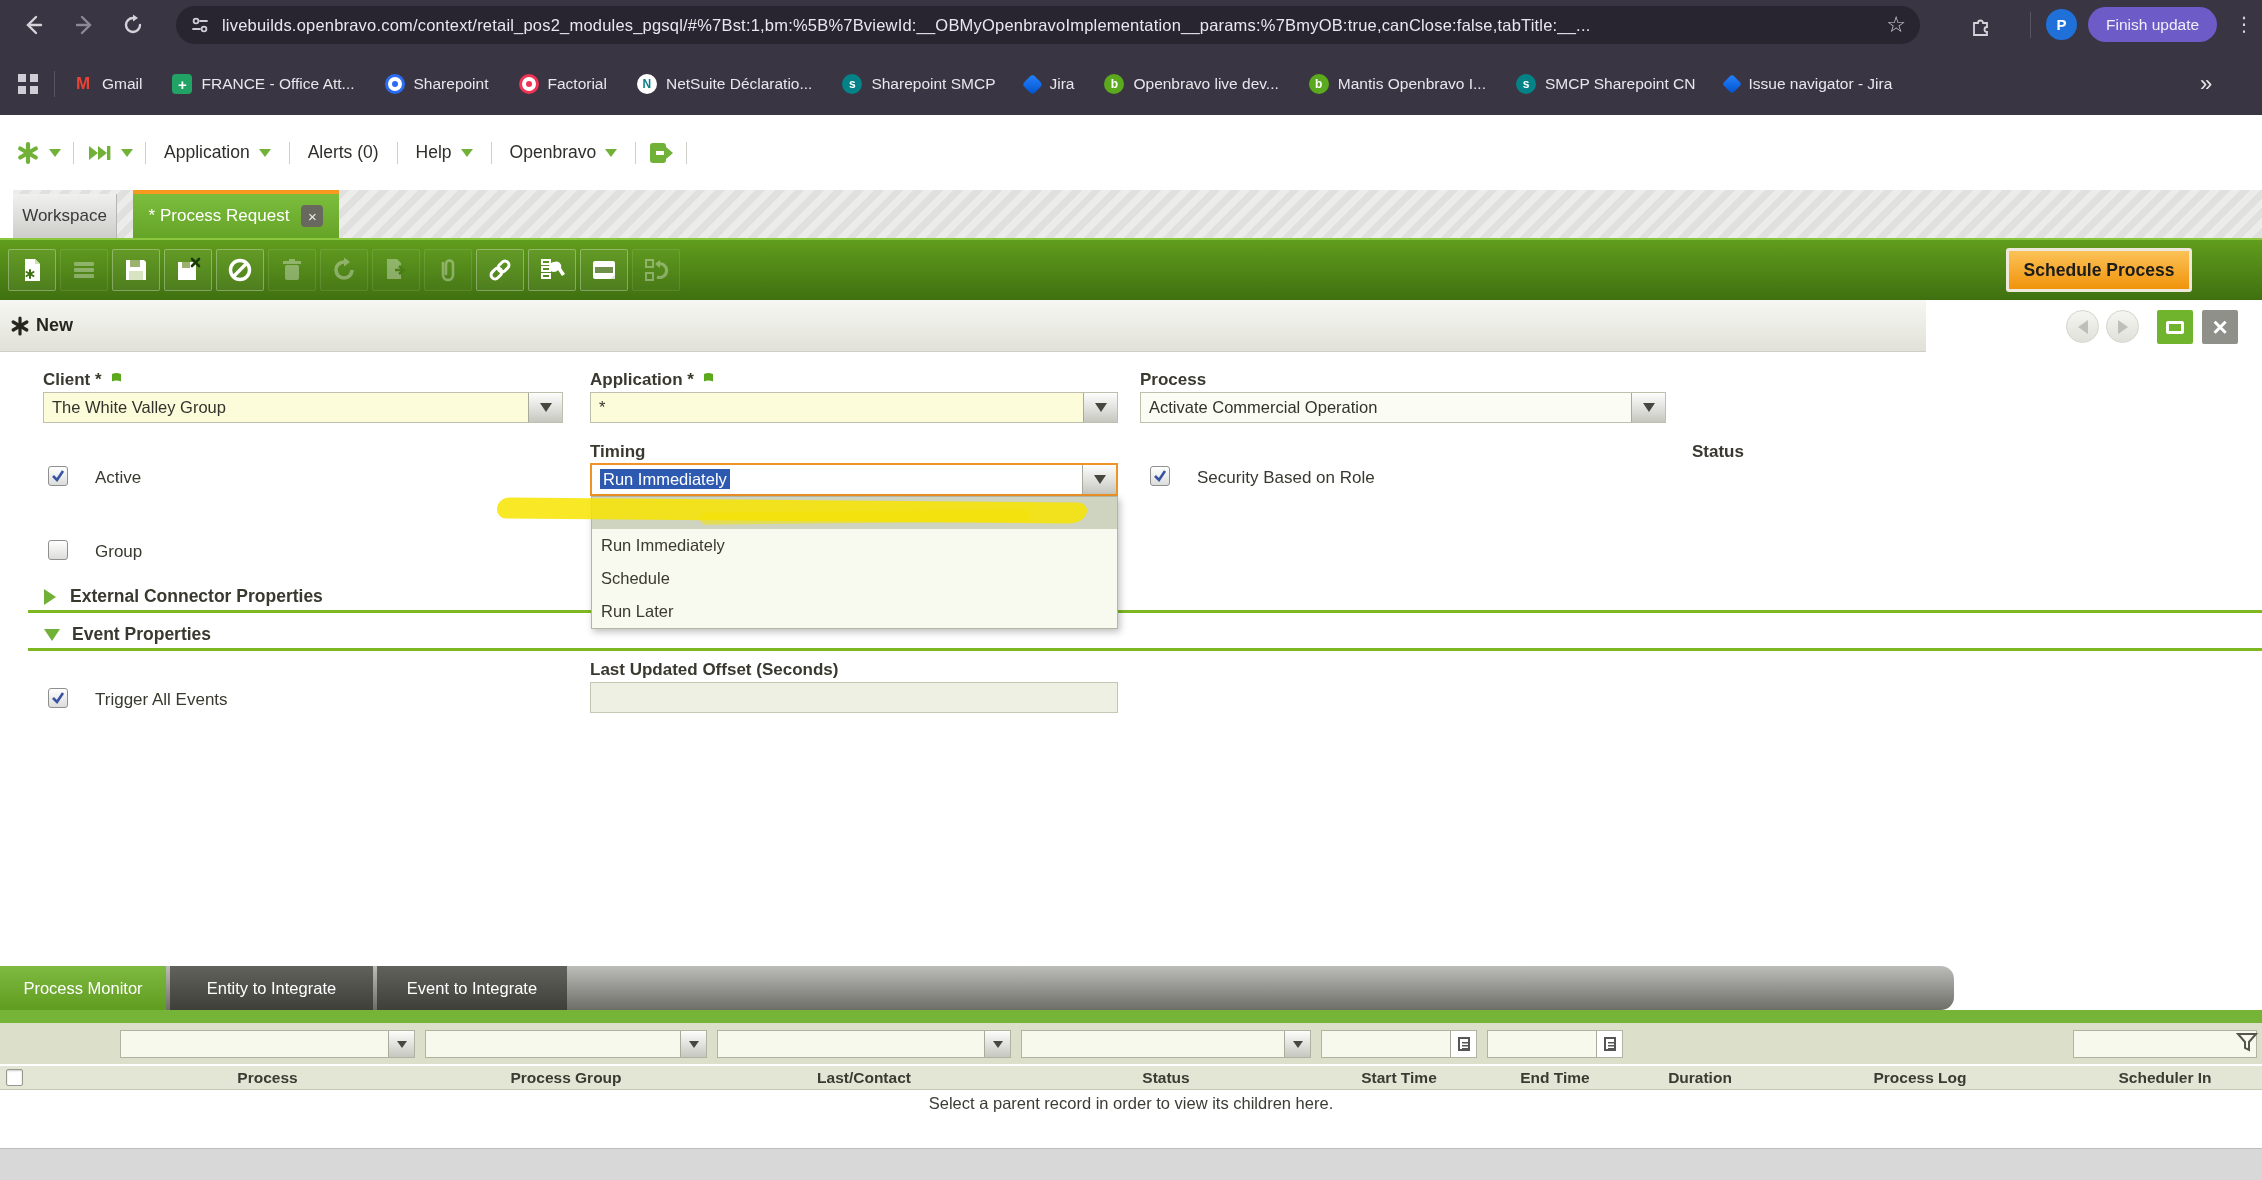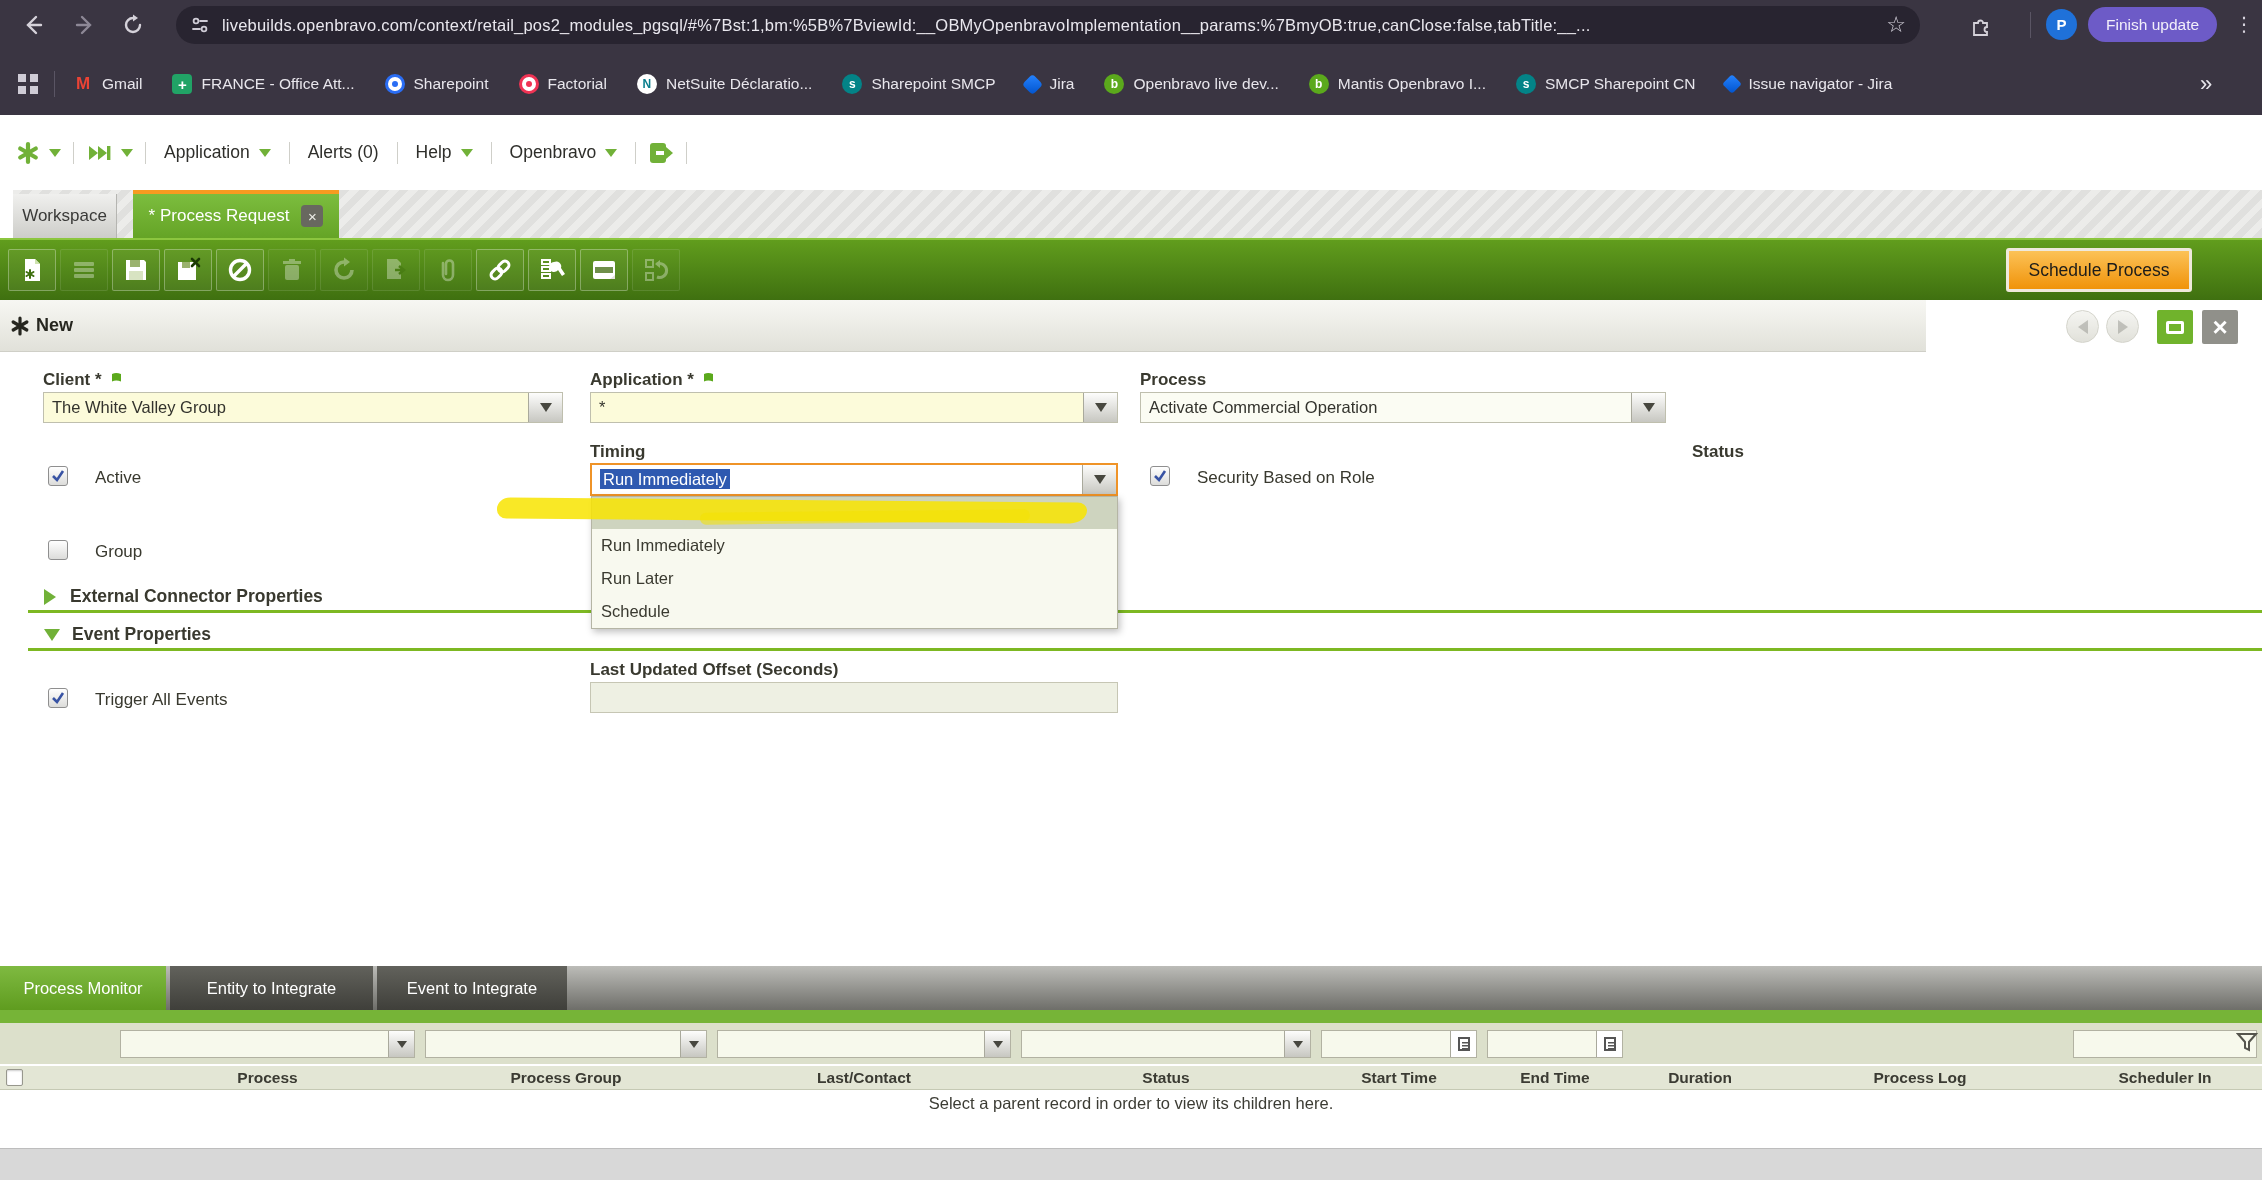--- a/index.html
+++ b/index.html
@@ -94,21 +94,21 @@
   
   #toolbar { left:0; top:238px; width:2262px; height:62px;
     background:linear-gradient(#619d1d,#3f7010); border-top:2px solid #8cc63f; }
   #tools { position:absolute; left:8px; top:9px; display:flex; gap:4px; }
   .tool { width:48px; height:42px; border:1px solid rgba(255,255,255,.30); border-radius:2px;
     background:rgba(255,255,255,.05); display:flex; align-items:center; justify-content:center; }
   .tool.dis { opacity:.35; }
   #schedule-btn { position:absolute; left:2006px; top:8px; width:186px; height:44px;
     border:3px solid #efe9dc; border-radius:3px; background:linear-gradient(#fcc257,#f0930a);
     color:#1c1c1a; font-size:17.5px; display:flex; align-items:center; justify-content:center; }
-  #schedule-btn span { border-bottom:0; }
+  #schedule-btn span { border-bottom:0;font-weight:bold; }
 
   
   #recordbar { left:0; top:300px; width:1926px; height:52px;
     background:linear-gradient(#f7f7f3,#e1e1d9);
     border-bottom:1px solid #cfcfc7; }
   #rec-title { position:absolute; left:36px; top:15px; font-size:18px; font-weight:bold; color:#26261f; }
   .nav-circle { position:absolute; top:10px; width:33px; height:33px; border-radius:50%;
     background:linear-gradient(#f4f4f0,#dcdcd4); border:1px solid #ccccc2;
     display:flex; align-items:center; justify-content:center; opacity:.85; }
   .nav-tri { width:0; height:0; border-top:7px solid transparent; border-bottom:7px solid transparent; opacity:.35; }
@@ -148,22 +148,22 @@
     border:1px solid #b5b5a5; box-shadow:2px 3px 7px rgba(0,0,0,.25); z-index:5; }
   .pl-row { height:33px; font-size:16.5px; color:#3a3a30; display:flex; align-items:center; padding-left:9px; }
   .pl-sel { height:32px; background:#ced4bf; }
   #marker { position:absolute; left:497px; top:500px; width:590px; height:21px;
     background:rgba(248,228,0,.85); border-radius:14px 10px 18px 10px / 12px 8px 14px 9px;
     transform:rotate(.5deg); z-index:6; }
   #marker2 { position:absolute; left:700px; top:511px; width:330px; height:12px;
     background:rgba(244,226,0,.55); border-radius:10px; transform:rotate(-.6deg); z-index:6; }
 
   
-  #bottombar { left:0; top:966px; width:2262px; height:44px;
-    background:linear-gradient(#bcbcb8,#6e6e69); }
+  #bottombar { left:0; top:966px; width:1954px; height:44px;
+    background:linear-gradient(#bcbcb8,#6e6e69);border-radius:13px; }
   .btab { position:absolute; top:0; height:44px; display:flex; align-items:center;
     justify-content:center; color:#fff; font-size:16.5px; }
   #btab0 { left:0; width:166px; background:linear-gradient(#7fba41,#5f9c1f); }
   #btab1 { left:170px; width:203px; background:linear-gradient(#62625c,#3f3f3a); }
   #btab2 { left:377px; width:190px; background:linear-gradient(#62625c,#3f3f3a); }
   #greenstrip { left:0; top:1010px; width:2262px; height:13px; background:#76b437; }
 
   #filterrow { left:0; top:1023px; width:2262px; height:42px; background:#dce0cb;
     display:flex; border-bottom:1px solid #ffffff; }
   #headerrow { left:0; top:1066px; width:2262px; height:24px; background:#e3e6d5;
@@ -604,22 +604,22 @@
     <svg width="14" height="14" viewBox="0 0 14 14">
         <path d="M2 7 L6 11 L12 2" fill="none" stroke="#3853a4" stroke-width="2.6"></path>
       </svg>
   </div>
   <div class="cblbl" style="left:80px; top:338px">Trigger All Events</div>
 </div>
 
 <div id="picklist">
   <div class="pl-row pl-sel"></div>
   <div class="pl-row">Run Immediately</div>
+  <div class="pl-row">Schedule</div>
   <div class="pl-row">Run Later</div>
-  <div class="pl-row">Schedule</div>
 </div>
 <div id="marker"></div>
 <div id="marker2"></div>
 
 <div id="bottombar" class="abs">
   <div class="btab" id="btab0">Process Monitor</div>
   <div class="btab" id="btab1">Entity to Integrate</div>
   <div class="btab" id="btab2">Event to Integrate</div>
 </div>
 <div id="greenstrip" class="abs"></div>

